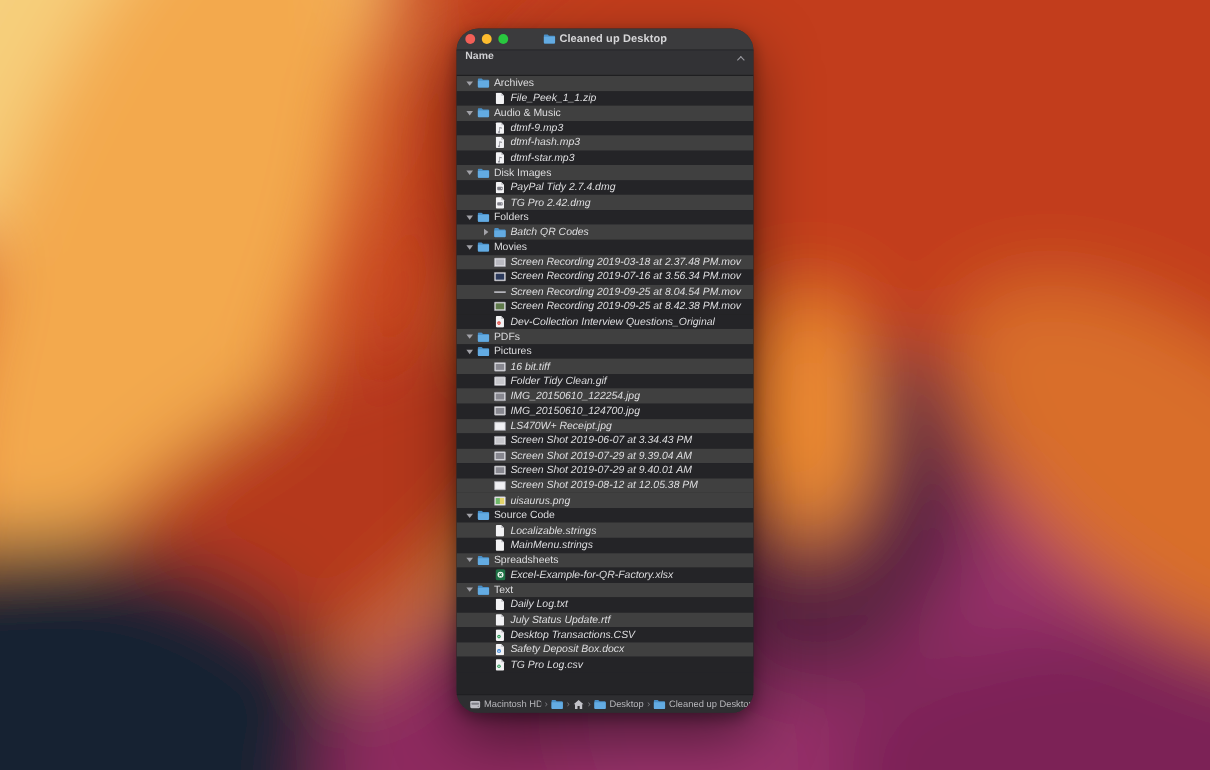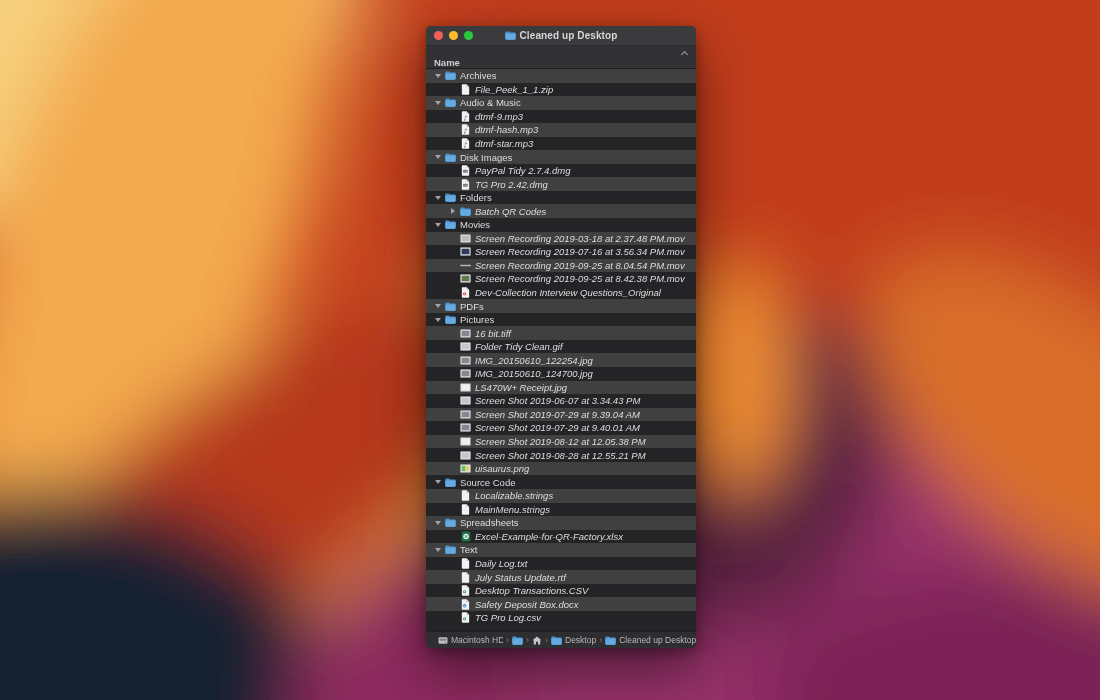--- a/index.html
+++ b/index.html
@@ -5,37 +5,37 @@
   * { margin:0; padding:0; box-sizing:border-box; }
   html,body { width:1100px; height:700px; overflow:hidden; font-family:"Liberation Sans", sans-serif; }
   body { position:relative; background:#c7441f; }
 
   
   .wallpaper { position:absolute; inset:0; z-index:0; }
   .wallpaper svg { display:block; }
 
   
   .window {
-    position:absolute; left:426px; top:26px; width:270px; height:622px; z-index:2;
-    border-radius:5px; overflow:hidden; display:flex; flex-direction:column;
+    position:absolute; left:415px; top:26px; width:270px; height:622px; z-index:2;
+    border-radius:20px; overflow:hidden; display:flex; flex-direction:column;
     background:#262628;
     box-shadow: 0 22px 55px rgba(0,0,0,.5), 0 4px 14px rgba(0,0,0,.35), inset 0 0 0 1px rgba(255,255,255,.07);
   }
   .titlebar {
     height:19px; flex:none; background:linear-gradient(#414143,#38383a);
     background:#3b3b3d; position:relative; display:flex; align-items:center; justify-content:center;
   }
   .traffic { position:absolute; left:8px; top:0; height:100%; display:flex; align-items:center; gap:6px; }
   .light { width:9px; height:9px; border-radius:50%; }
   .title-wrap { display:flex; align-items:center; gap:4px; }
   .title-text { font-size:10px; font-weight:bold; color:#d6d6d8; letter-spacing:.1px; }
 
   .col-header {
     height:16px; flex:none; background:#323235; border-top:1px solid #2a2a2d; border-bottom:1px solid #1e1e20;
-    display:flex; align-items:flex-start; position:relative; padding:11px 8px;
+    display:flex; align-items:flex-end; position:relative; padding:11px 8px;
   }
   .col-header .col-label { font-size:9.5px; color:#cfcfd2; font-weight:bold; }
   .sort-chevron { position:absolute; right:9px; top:6px; width:5px; height:5px;
     border-left:1.5px solid #9a9aa0; border-top:1.5px solid #9a9aa0; transform:rotate(45deg); }
 
   .file-list { flex:1; overflow:hidden; background:#242427; }
   .row { height:13.55px; display:flex; align-items:center; }
   .row.odd  { background:#404040; }
   .row.even { background:#242427; }
   .indent0 { padding-left:6px; }
@@ -390,30 +390,20 @@
       <div class="row odd indent1">
         <span class="disc"></span>
         <span class="ficon">
           <svg width="11" height="9" viewBox="0 0 14 11">
             <rect x="0.5" y="0.5" width="13" height="10" rx="1" fill="#e4e4e8" stroke="#93939a" stroke-width="1"></rect>
             <rect x="2" y="2" width="10" height="7" fill="#f0f0f3"></rect>
           </svg>
         </span>
         <span class="flabel">Screen Shot 2019-08-12 at 12.05.38 PM</span>
       </div>
-      <div class="row even indent1">
-        <span class="disc"></span>
-        <span class="ficon">
-          <svg width="11" height="9" viewBox="0 0 14 11">
-            <rect x="0.5" y="0.5" width="13" height="10" rx="1" fill="#e4e4e8" stroke="#93939a" stroke-width="1"></rect>
-            <rect x="2" y="2" width="10" height="7" fill="#c6c6cb"></rect>
-          </svg>
-        </span>
-        <span class="flabel">Screen Shot 2019-08-28 at 12.55.21 PM</span>
-      </div>
       <div class="row odd indent1">
         <span class="disc"></span>
         <span class="ficon">
           <svg width="11" height="9" viewBox="0 0 14 11">
             <rect x="0.5" y="0.5" width="13" height="10" rx="1" fill="#f0f0f3" stroke="#93939a"></rect>
             <rect x="2" y="2" width="5" height="7" fill="#6fb86a"></rect>
             <rect x="7" y="2" width="5" height="7" fill="#e2d26a"></rect>
           </svg>
         </span>
         <span class="flabel">uisaurus.png</span>

